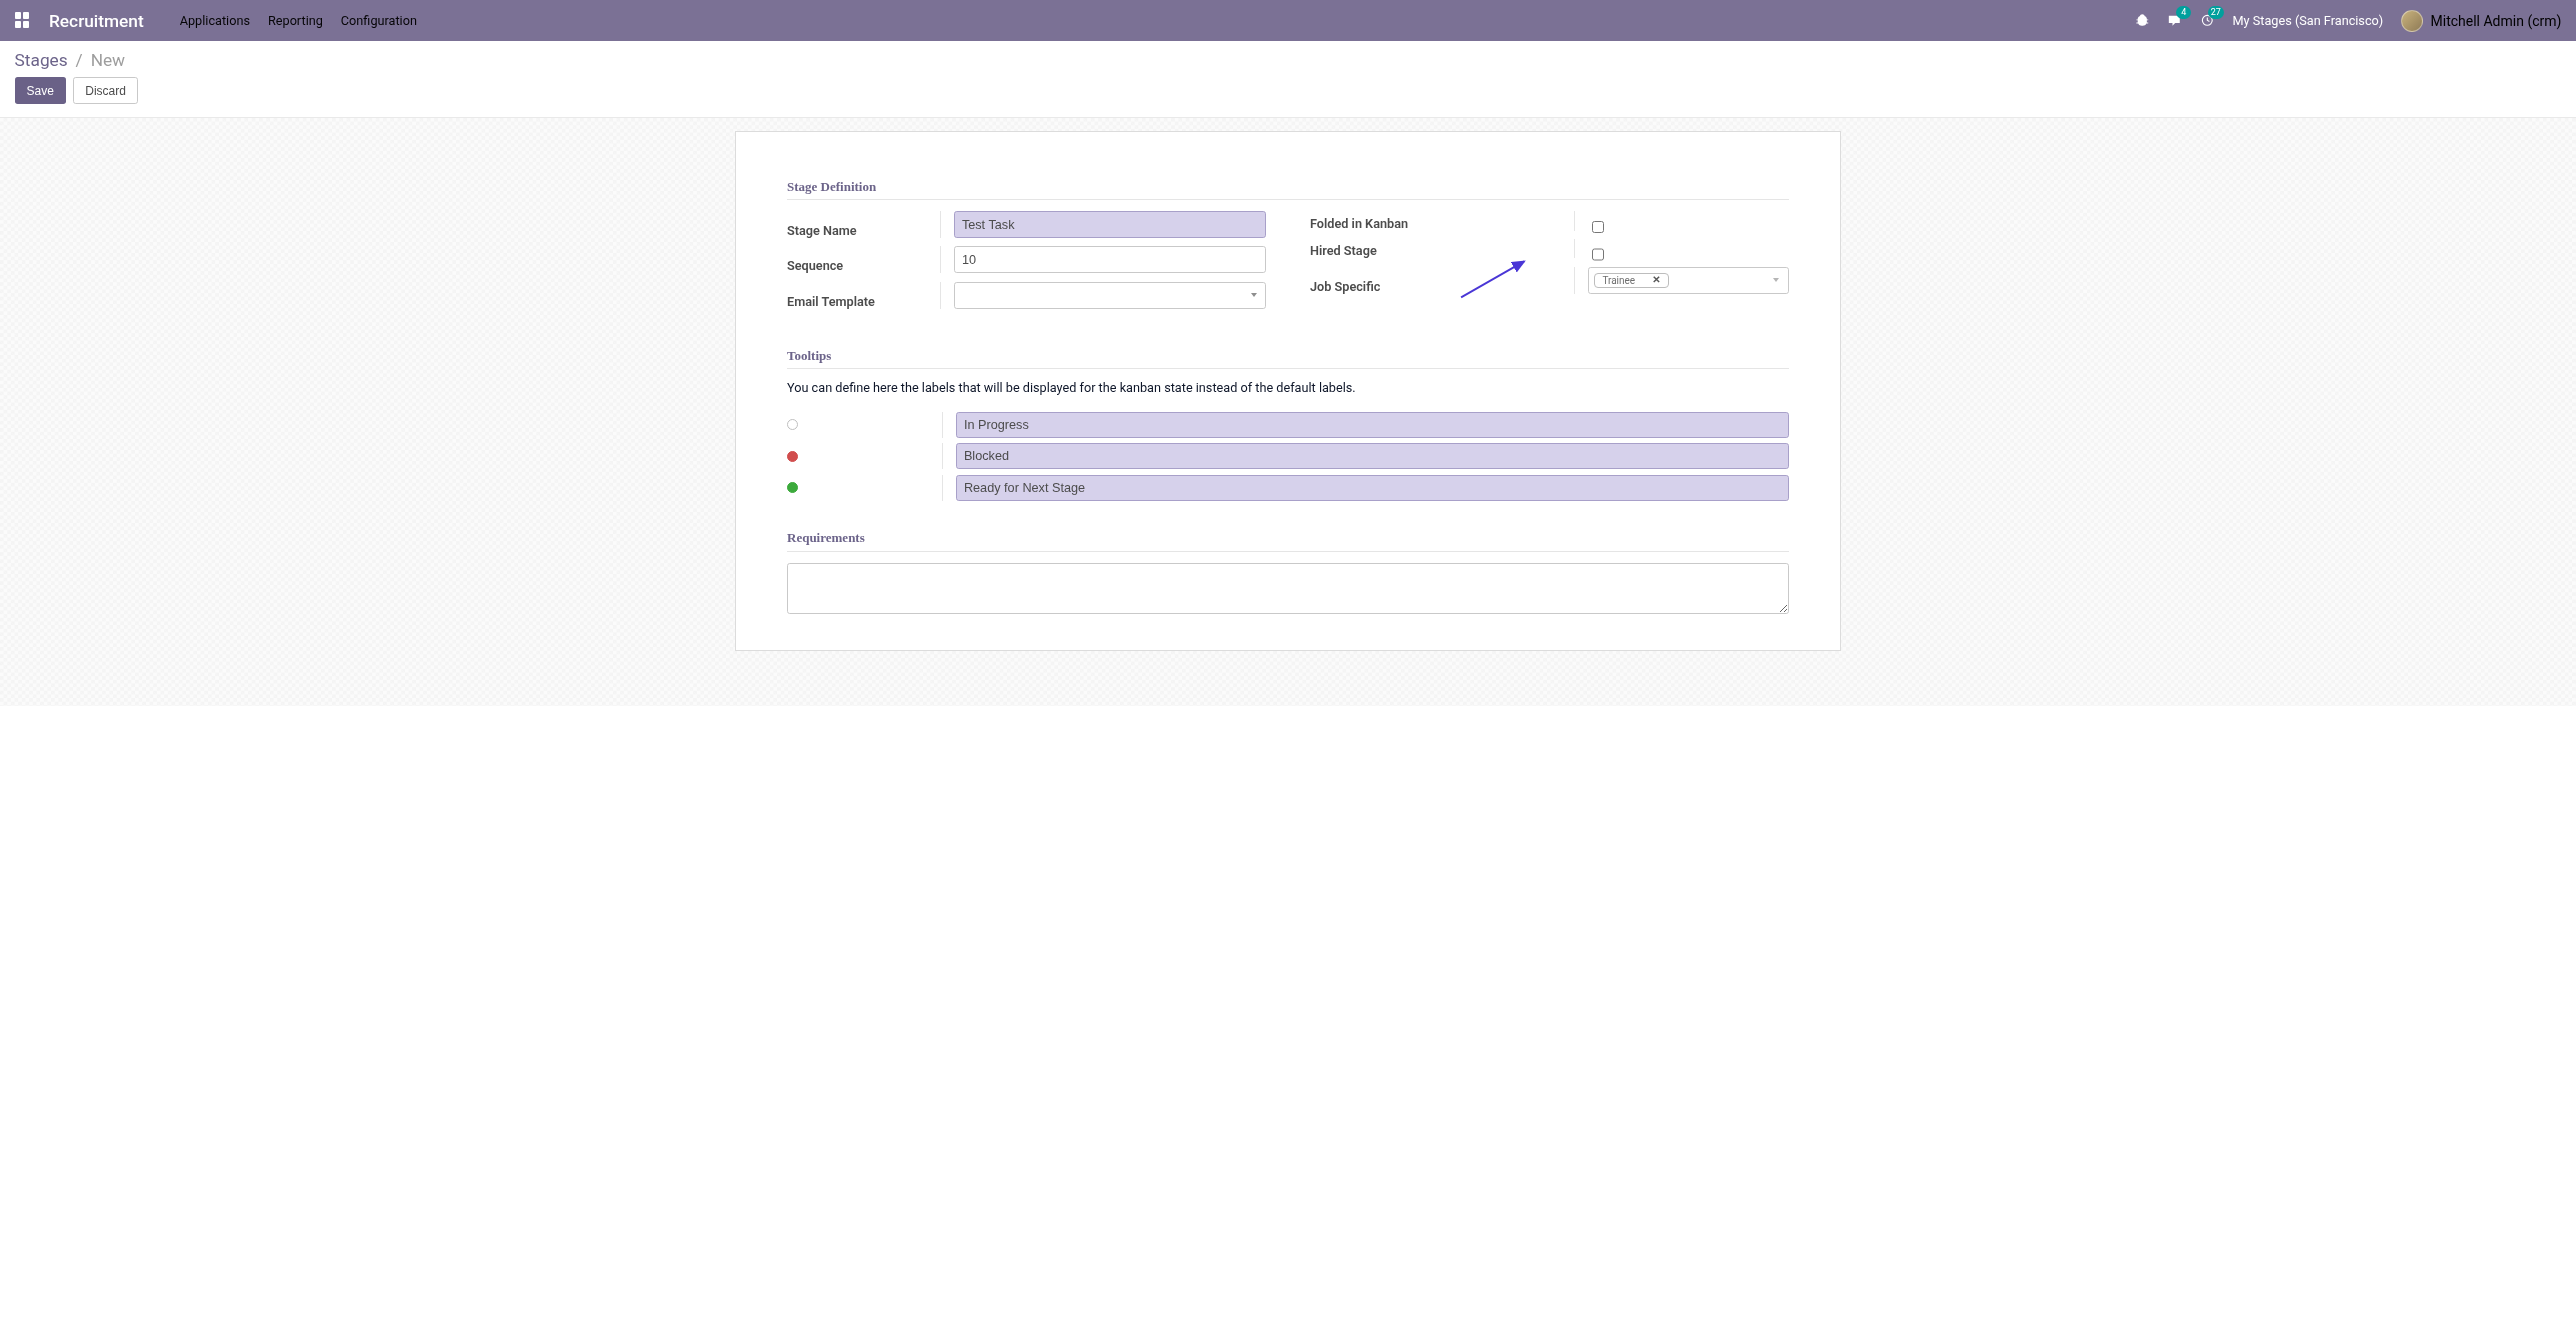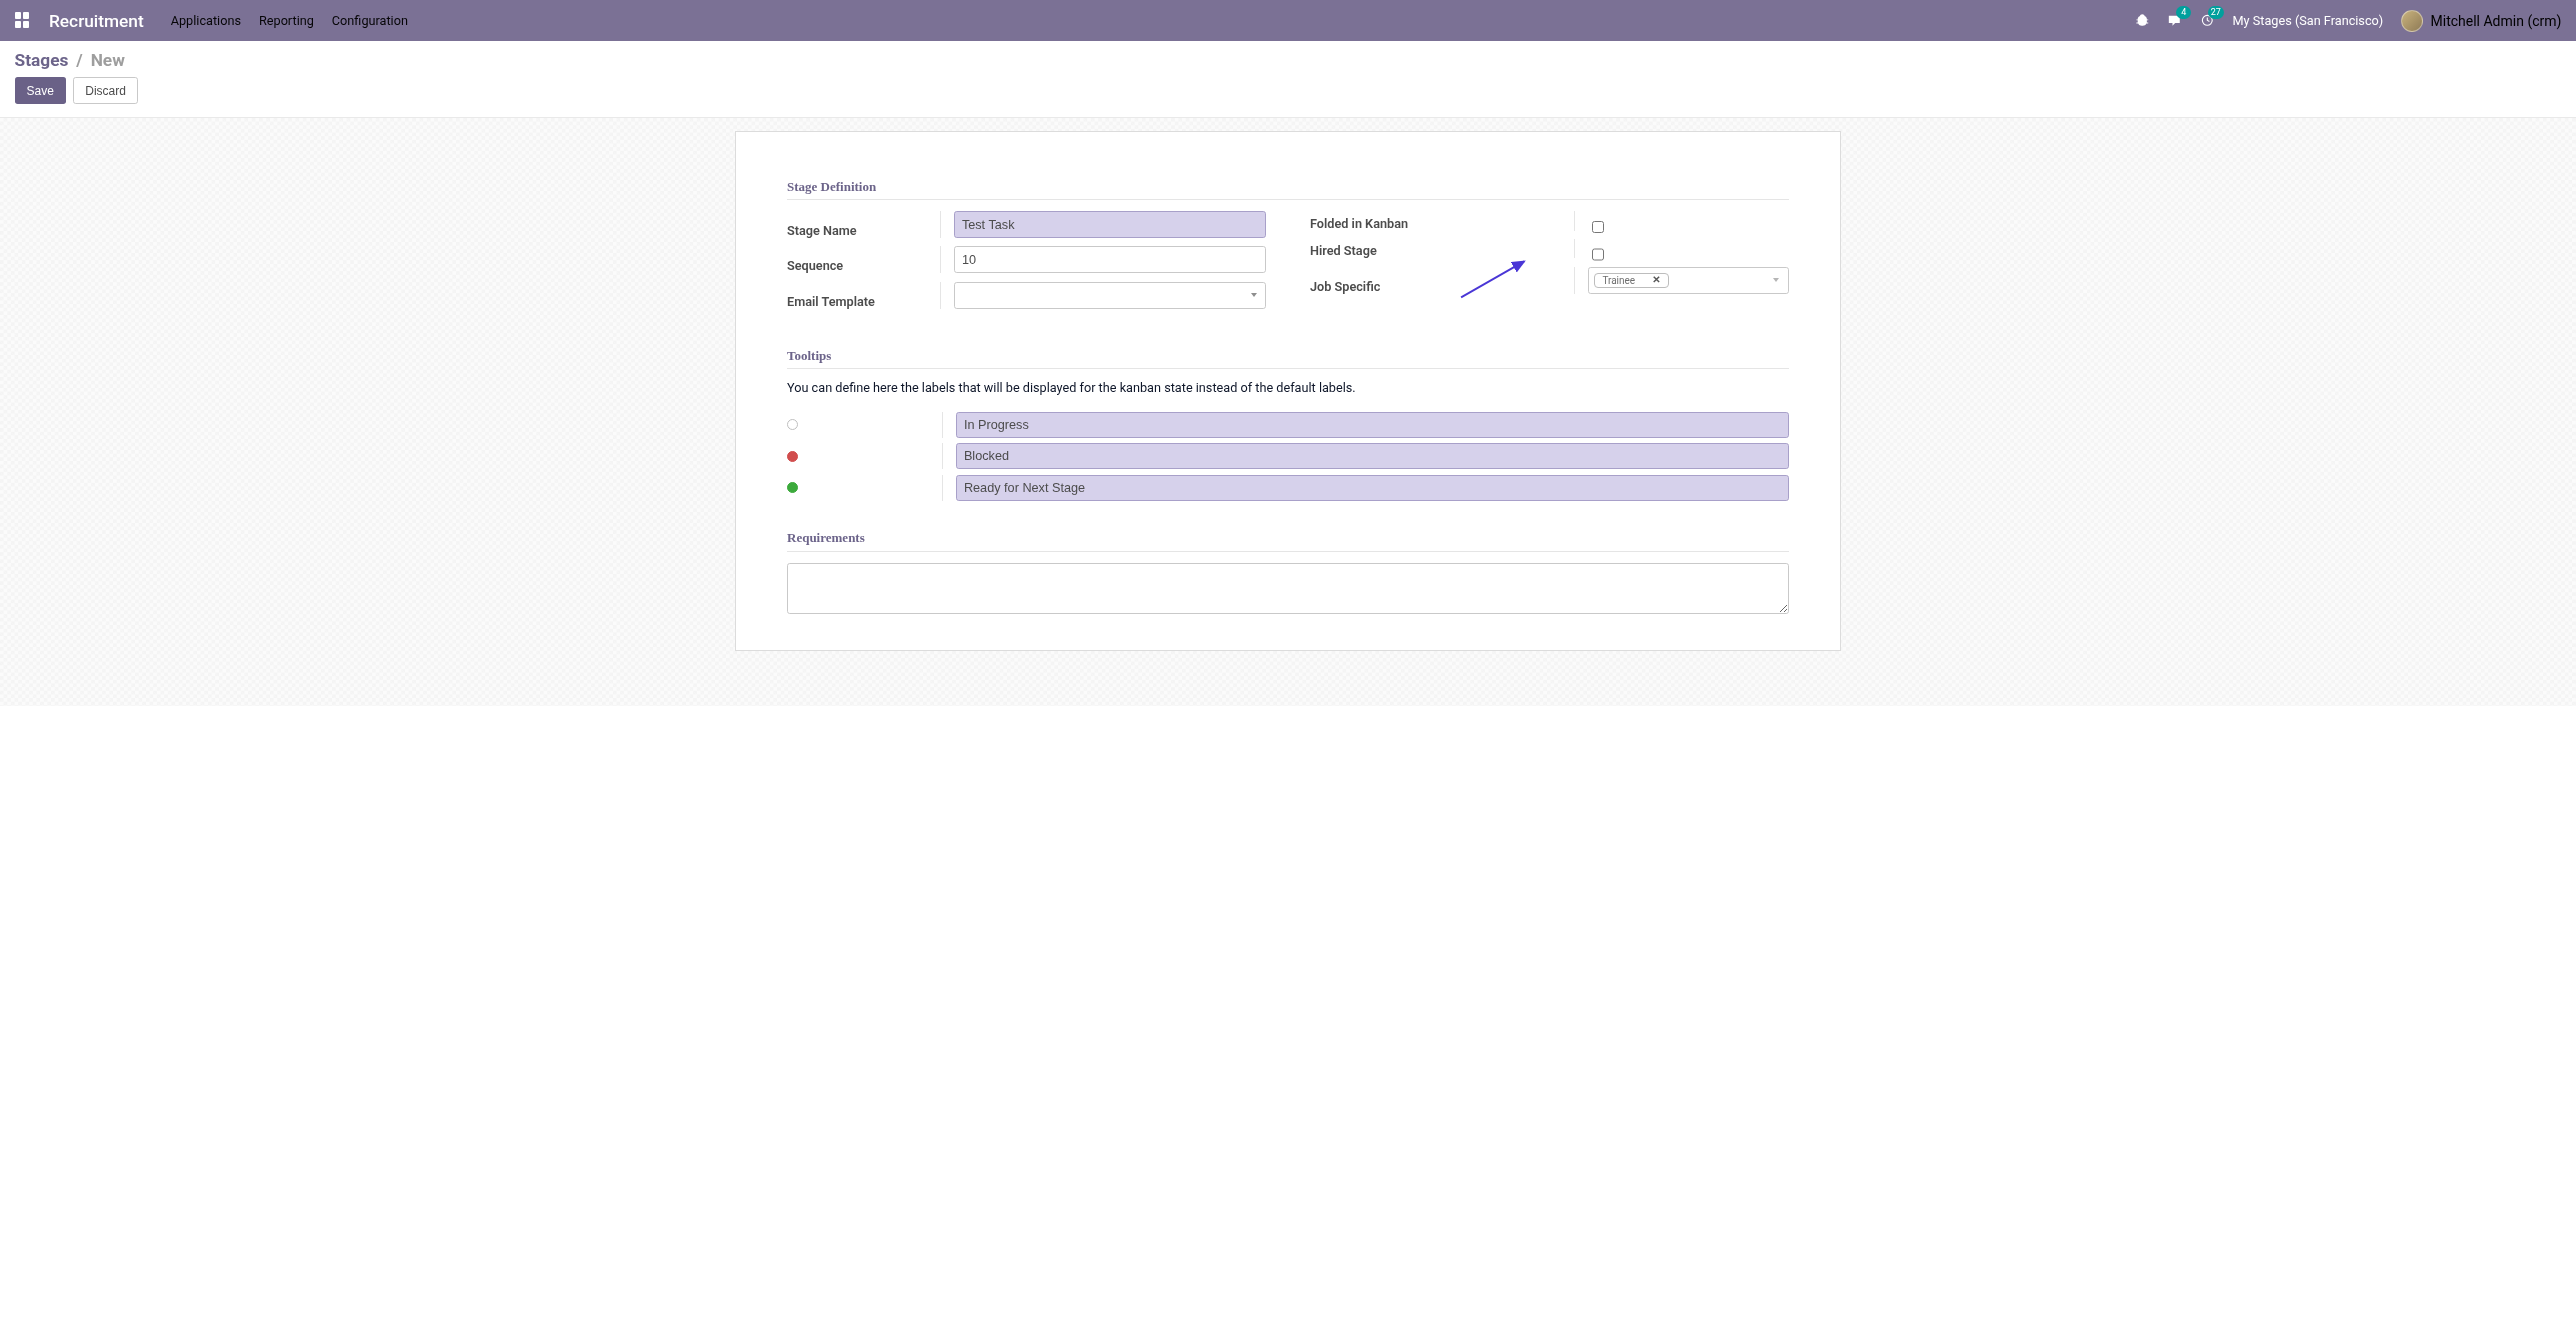--- a/index.html
+++ b/index.html
@@ -27,21 +27,21 @@
     background:var(--brand);
     color:#fff;
     display:flex;
     align-items:center;
     padding:0 14.6px;
     gap:18px;
     position:relative;
   }
   .apps-icon{display:flex;flex-wrap:wrap;width:16.4px;height:16.4px;gap:1.8px;cursor:pointer}
   .apps-icon span{width:6.4px;height:6.4px;background:#fff;border-radius:0.9px}
-  .brand-title{font-size:17.3px;font-weight:500;margin-right:9px}
+  .brand-title{font-size:17.3px;font-weight:500;margin-right:18px}
   .nav-link{color:#000000;font-size:12.7px;opacity:.95;cursor:pointer}
   .nav-spacer{flex:1}
   .nav-icon{position:relative;display:flex;align-items:center;cursor:pointer}
   .nav-icon svg{width:14.6px;height:14.6px;fill:#fff}
   .badge{
     position:absolute;top:-7.3px;right:-9px;
     background:#00a09d;color:#fff;border-radius:8.2px;
     font-size:9px;line-height:12.7px;min-width:14.6px;text-align:center;padding:0 2.7px;
   }
   .company{color:#fff;font-size:12.7px;cursor:pointer}
@@ -50,21 +50,21 @@
     width:22px;height:22px;border-radius:50%;
     background:linear-gradient(135deg,#c9b37e 0%,#8e7a55 100%);
     border:0.9px solid rgba(255,255,255,.4);
   }
   
   .control-bar{
     background:#fff;
     padding:7.3px 14.6px 12.7px;
     border-bottom:0.9px solid #e9e9e9;
   }
-  .breadcrumb{font-size:17.3px;color:var(--heading);margin:1.8px 0 7.3px;font-weight:700}
+  .breadcrumb{font-size:17.3px;color:var(--heading);margin:1.8px 0 7.3px;font-weight:400}
   .breadcrumb .sep{color:#9e9e9e;margin:0 3.6px}
   .breadcrumb .new{color:#9e9e9e}
   .btn-row{display:flex;gap:7.3px}
   .btn{
     border:0.9px solid transparent;border-radius:2.7px;
     height:27px;padding:0 11px;font-size:12px;cursor:pointer;
   }
   .btn-primary{background:#6a6187;color:#fff}
   .btn-secondary{background:#fff;color:#4c4c4c;border-color:#c9c9c9}
   

